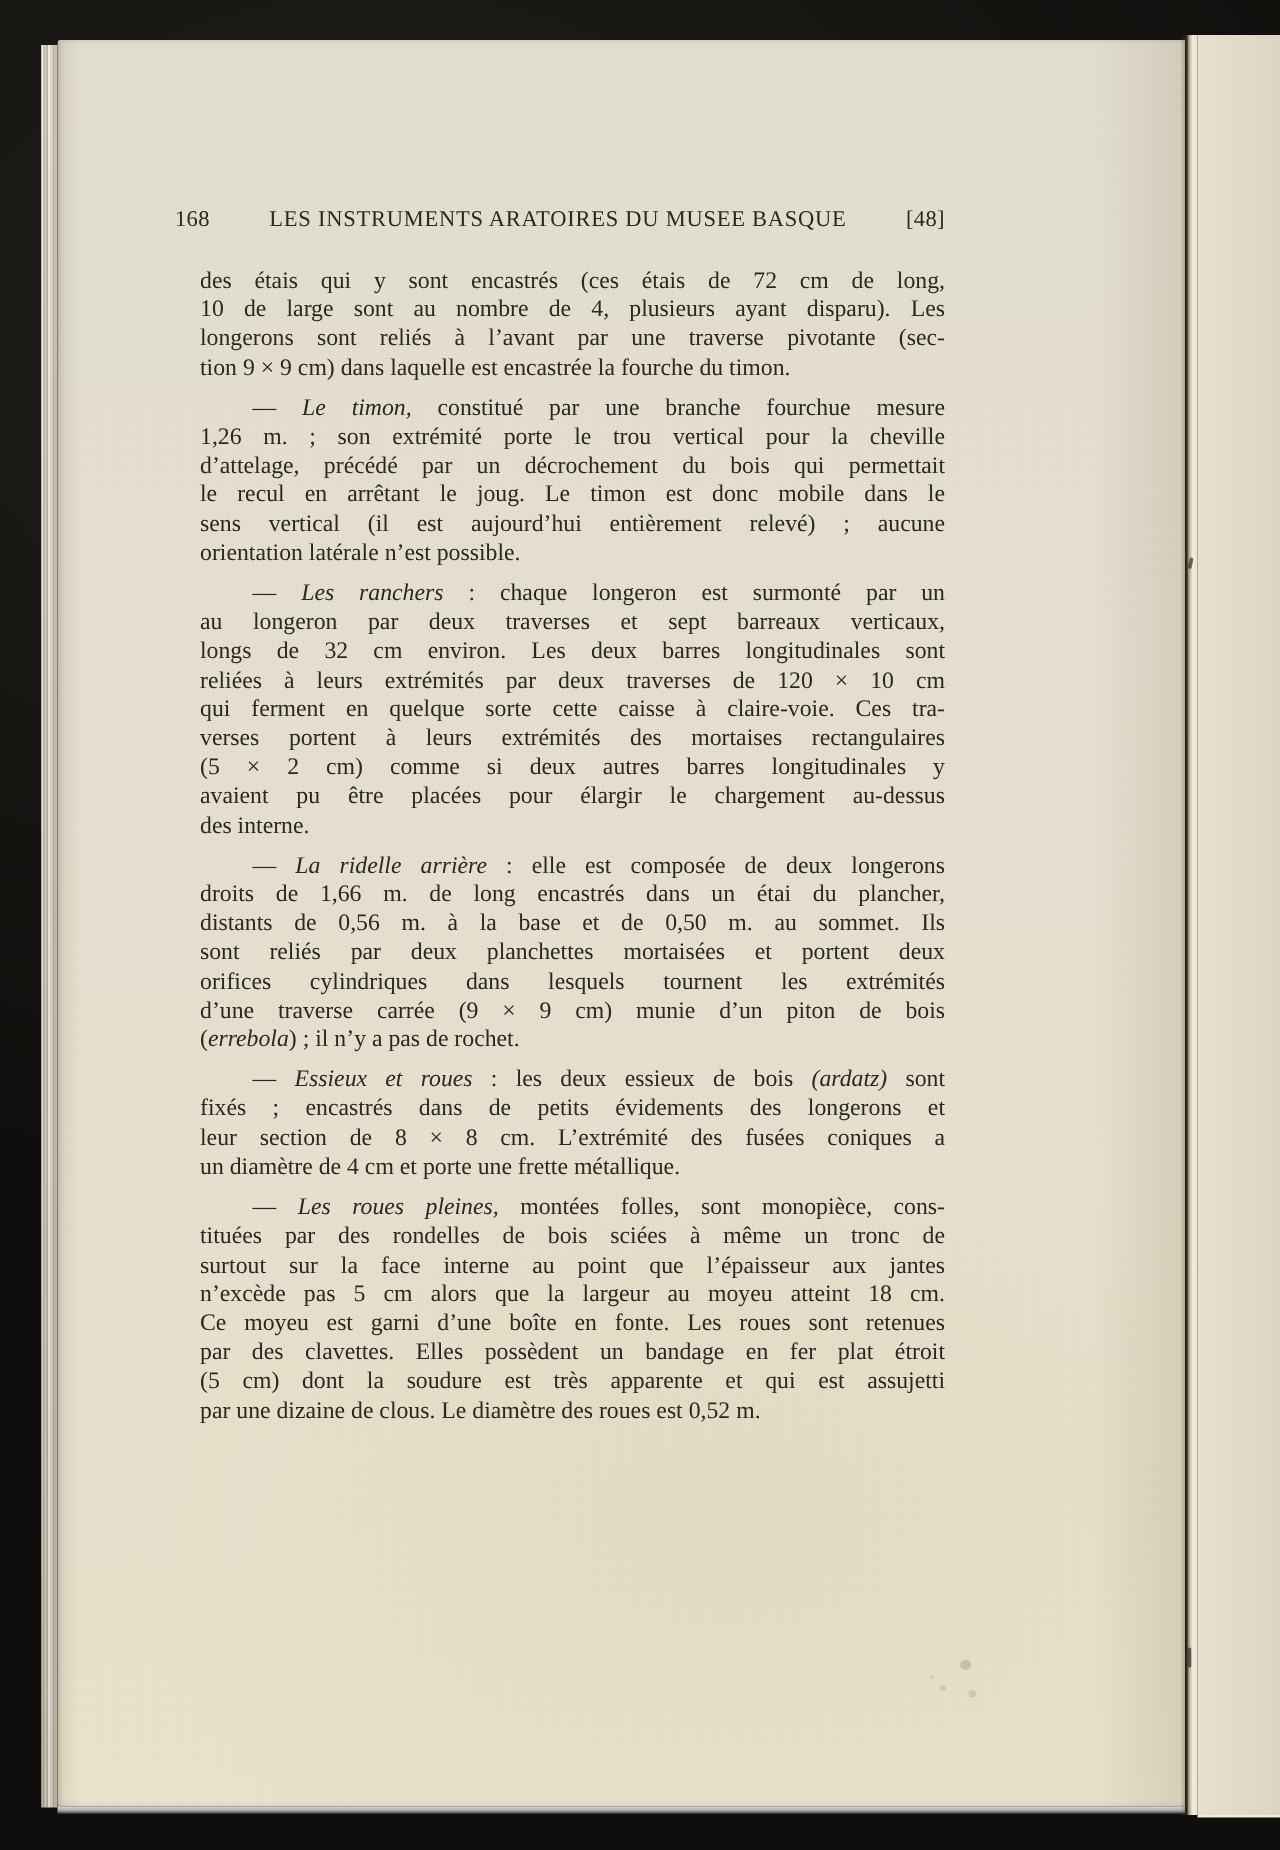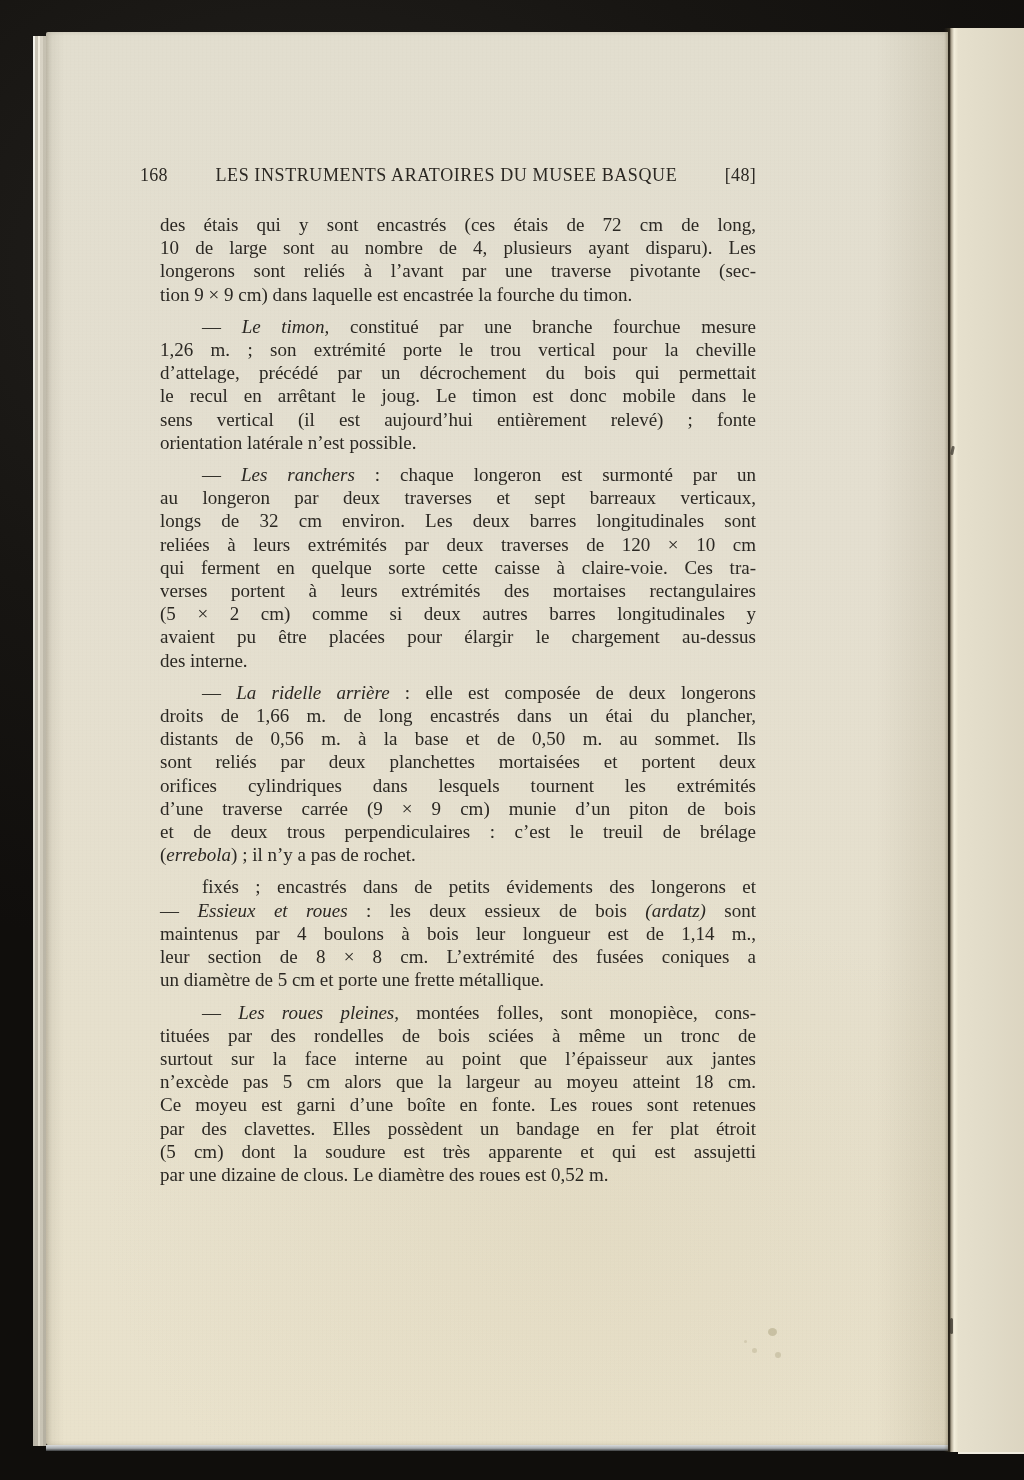--- a/index.html
+++ b/index.html
@@ -122,50 +122,48 @@
         <div class="line">des étais qui y sont encastrés (ces étais de 72 cm de long,</div>
         <div class="line">10 de large sont au nombre de 4, plusieurs ayant disparu). Les</div>
         <div class="line">longerons sont reliés à l’avant par une traverse pivotante (sec-</div>
         <div class="line last">tion 9 × 9 cm) dans laquelle est encastrée la fourche du timon.</div>
       </div>
       <div class="para indent">
         <div class="line">— <i>Le timon,</i> constitué par une branche fourchue mesure</div>
         <div class="line">1,26 m. ; son extrémité porte le trou vertical pour la cheville</div>
         <div class="line">d’attelage, précédé par un décrochement du bois qui permettait</div>
         <div class="line">le recul en arrêtant le joug. Le timon est donc mobile dans le</div>
-        <div class="line">sens vertical (il est aujourd’hui entièrement relevé) ; fonte</div>
+        <div class="line">sens vertical (il est aujourd’hui entièrement relevé) ; aucune</div>
         <div class="line last">orientation latérale n’est possible.</div>
       </div>
       <div class="para indent">
         <div class="line">— <i>Les ranchers</i> : chaque longeron est surmonté par un</div>
         <div class="line">au longeron par deux traverses et sept barreaux verticaux,</div>
         <div class="line">longs de 32 cm environ. Les deux barres longitudinales sont</div>
         <div class="line">reliées à leurs extrémités par deux traverses de 120 × 10 cm</div>
         <div class="line">qui ferment en quelque sorte cette caisse à claire-voie. Ces tra-</div>
         <div class="line">verses portent à leurs extrémités des mortaises rectangulaires</div>
         <div class="line">(5 × 2 cm) comme si deux autres barres longitudinales y</div>
         <div class="line">avaient pu être placées pour élargir le chargement au-dessus</div>
         <div class="line last">des interne.</div>
       </div>
       <div class="para indent">
         <div class="line">— <i>La ridelle arrière</i> : elle est composée de deux longerons</div>
         <div class="line">droits de 1,66 m. de long encastrés dans un étai du plancher,</div>
         <div class="line">distants de 0,56 m. à la base et de 0,50 m. au sommet. Ils</div>
         <div class="line">sont reliés par deux planchettes mortaisées et portent deux</div>
         <div class="line">orifices cylindriques dans lesquels tournent les extrémités</div>
         <div class="line">d’une traverse carrée (9 × 9 cm) munie d’un piton de bois</div>
-        <div class="line">et de deux trous perpendiculaires : c’est le treuil de brélage</div>
         <div class="line last">(<i>errebola</i>) ; il n’y a pas de rochet.</div>
       </div>
       <div class="para indent">
+        <div class="line">— <i>Essieux et roues</i> : les deux essieux de bois <i>(ardatz)</i> sont</div>
         <div class="line">fixés ; encastrés dans de petits évidements des longerons et</div>
-        <div class="line">— <i>Essieux et roues</i> : les deux essieux de bois <i>(ardatz)</i> sont</div>
-        <div class="line">maintenus par 4 boulons à bois leur longueur est de 1,14 m.,</div>
         <div class="line">leur section de 8 × 8 cm. L’extrémité des fusées coniques a</div>
-        <div class="line last">un diamètre de 5 cm et porte une frette métallique.</div>
+        <div class="line last">un diamètre de 4 cm et porte une frette métallique.</div>
       </div>
       <div class="para indent">
         <div class="line">— <i>Les roues pleines,</i> montées folles, sont monopièce, cons-</div>
         <div class="line">tituées par des rondelles de bois sciées à même un tronc de</div>
         <div class="line">surtout sur la face interne au point que l’épaisseur aux jantes</div>
         <div class="line">n’excède pas 5 cm alors que la largeur au moyeu atteint 18 cm.</div>
         <div class="line">Ce moyeu est garni d’une boîte en fonte. Les roues sont retenues</div>
         <div class="line">par des clavettes. Elles possèdent un bandage en fer plat étroit</div>
         <div class="line">(5 cm) dont la soudure est très apparente et qui est assujetti</div>
         <div class="line last">par une dizaine de clous. Le diamètre des roues est 0,52 m.</div>

